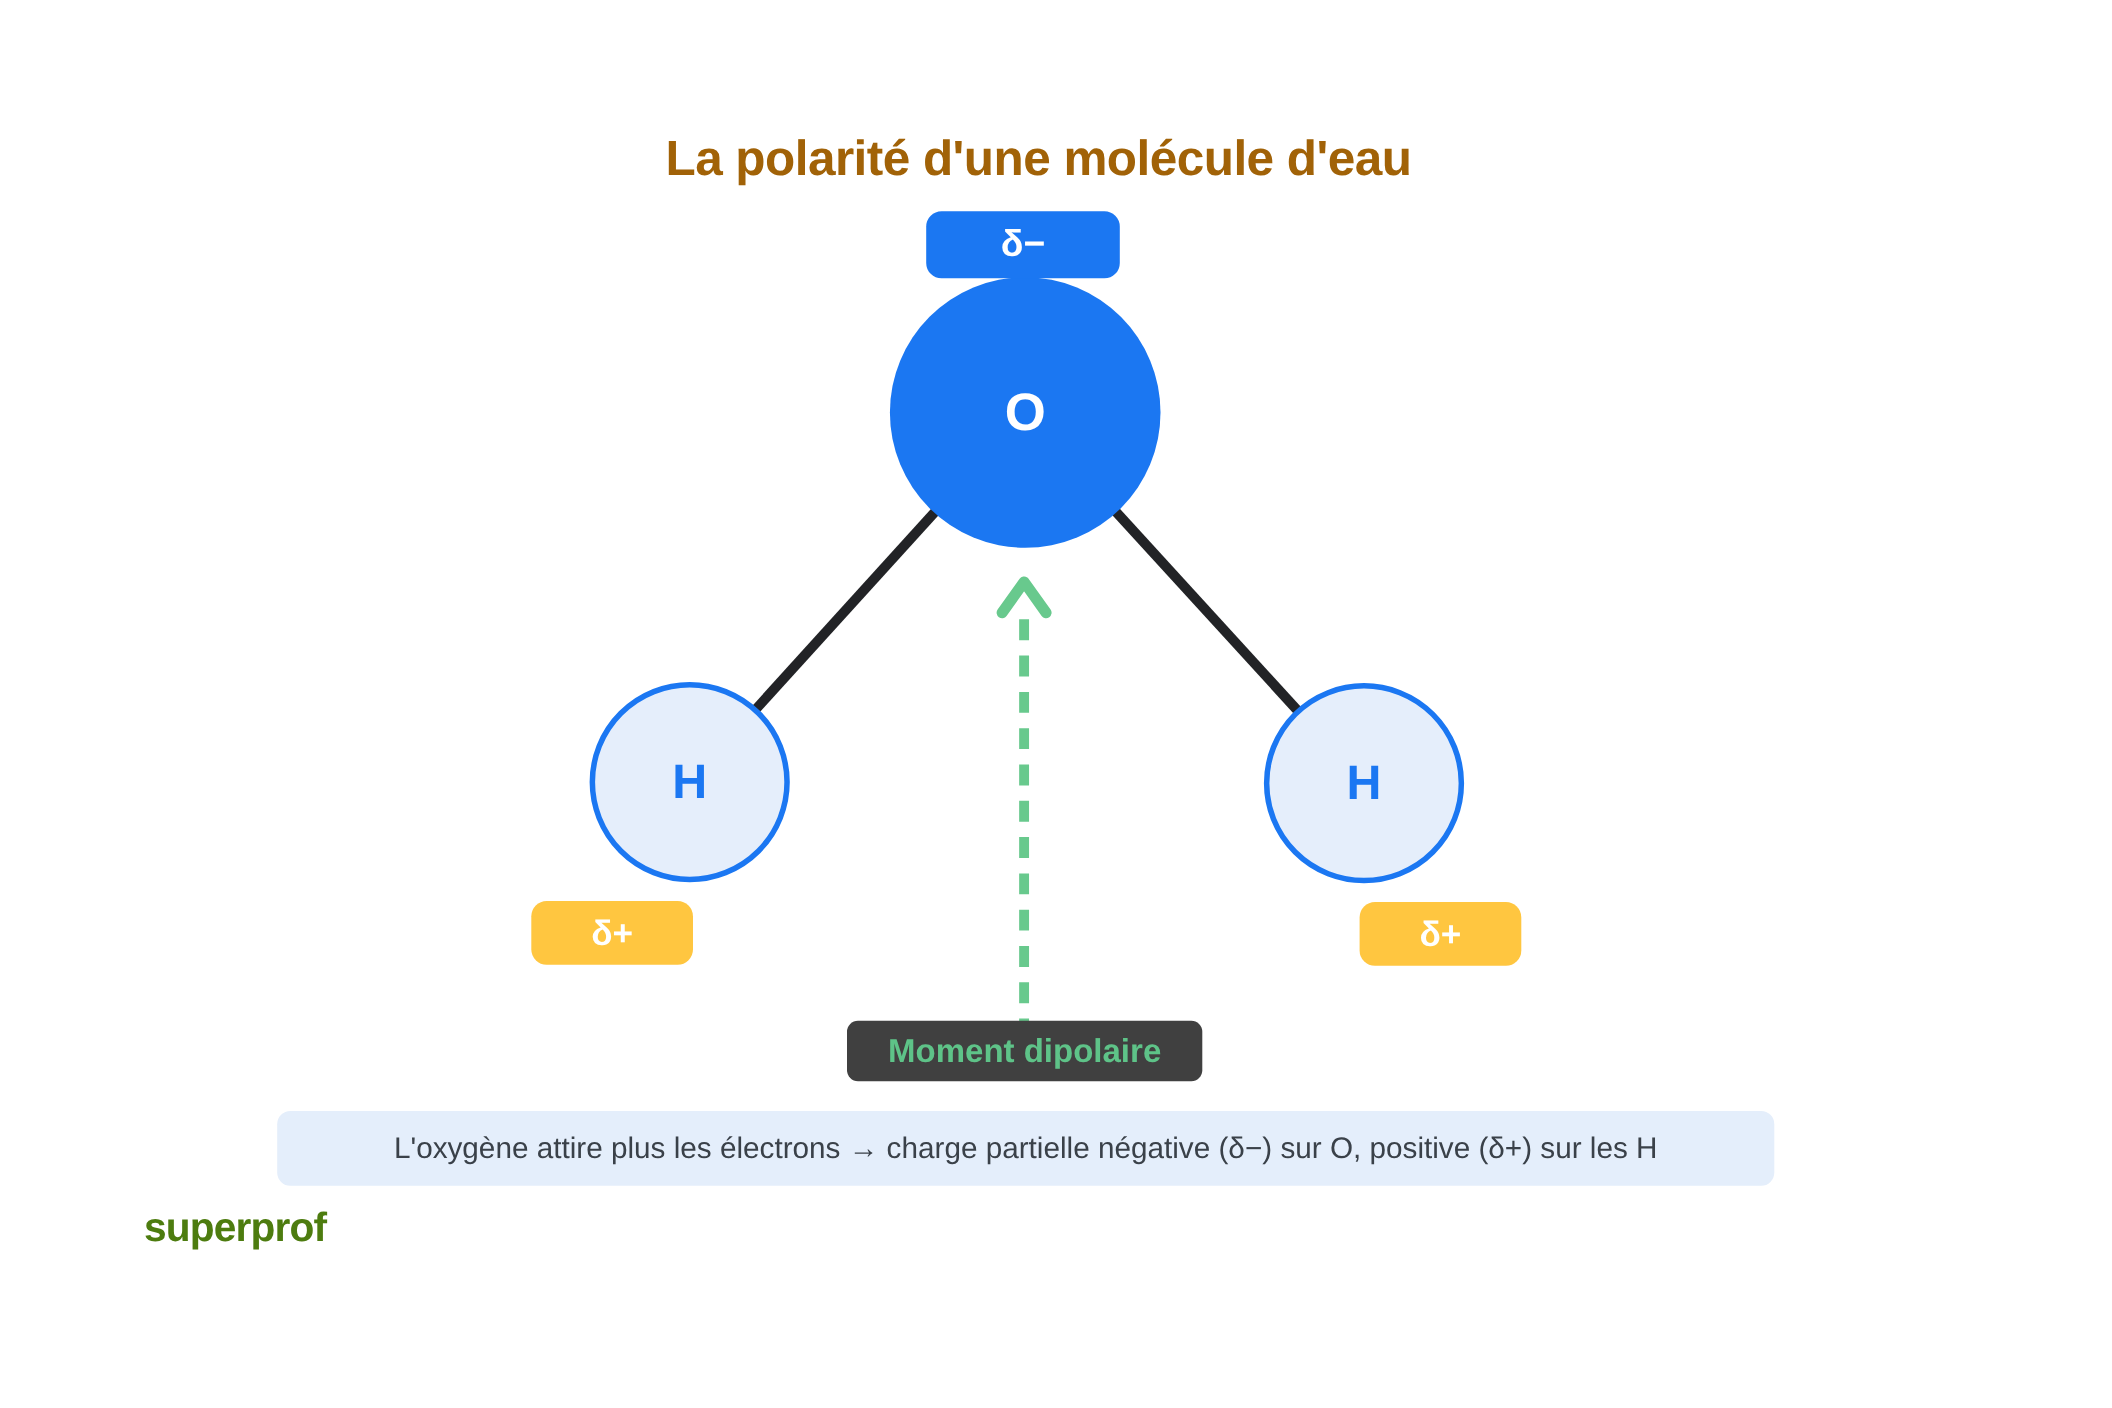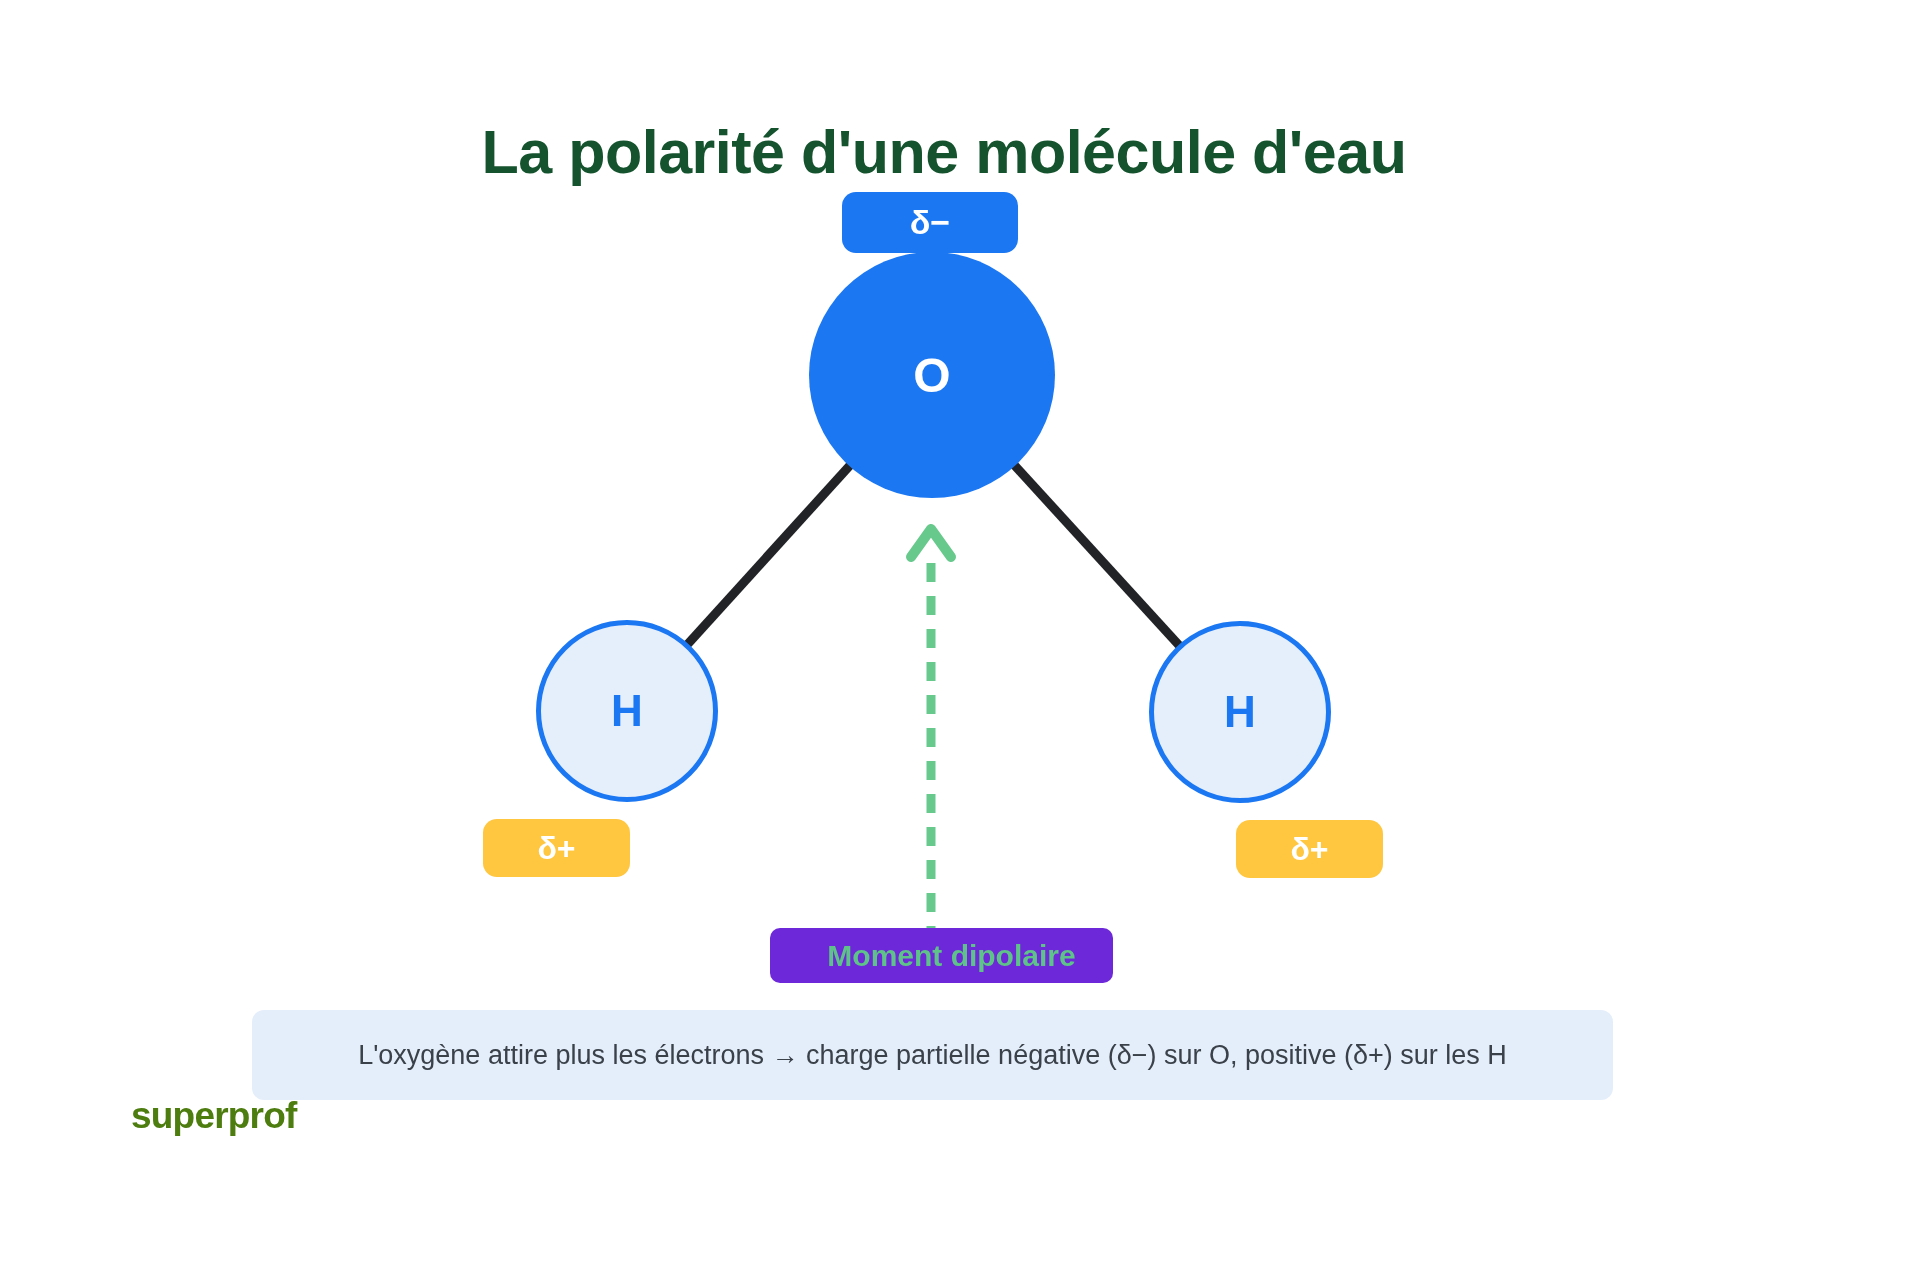--- a/index.html
+++ b/index.html
@@ -10,26 +10,26 @@
   }
   .canvas {
     position: relative;
     width: 1920px;
     height: 1280px;
     background: #ffffff;
     overflow: hidden;
   }
   .diagram-title {
     position: absolute;
-    top: 76px;
+    top: 88px;
     left: 944px;
     transform: translateX(-50%);
-    font-size: 61px;
+    font-size: 45px;
     font-weight: 700;
-    color: #14532d;
+    color: #a16207;
     white-space: nowrap;
     letter-spacing: -0.5px;
   }
   .svg-layer {
     position: absolute;
     left: 0;
     top: 0;
     width: 1920px;
     height: 1280px;
   }
@@ -86,36 +86,35 @@
     font-size: 32px;
   }
   .charge-positive.left  { left: 483px; top: 819px; }
   .charge-positive.right { left: 1236px; top: 820px; }
   .dipole-label {
     position: absolute;
     left: 770px;
     top: 928px;
     width: 323px;
     height: 55px;
-    background: #6d28d9;
+    background: #404040;
     border-radius: 10px;
     display: flex;
     align-items: center;
     justify-content: center;
     color: #5ec388;
     font-size: 30px;
     font-weight: 700;
-    padding-left: 20px;
   }
   .caption-bar {
     position: absolute;
     left: 252px;
     top: 1010px;
     width: 1361px;
-    height: 90px;
+    height: 68px;
     background: #e4eefb;
     border-radius: 12px;
     display: flex;
     align-items: center;
     justify-content: center;
   }
   .caption-text {
     color: #3a4149;
     font-size: 27px;
     text-align: center;

